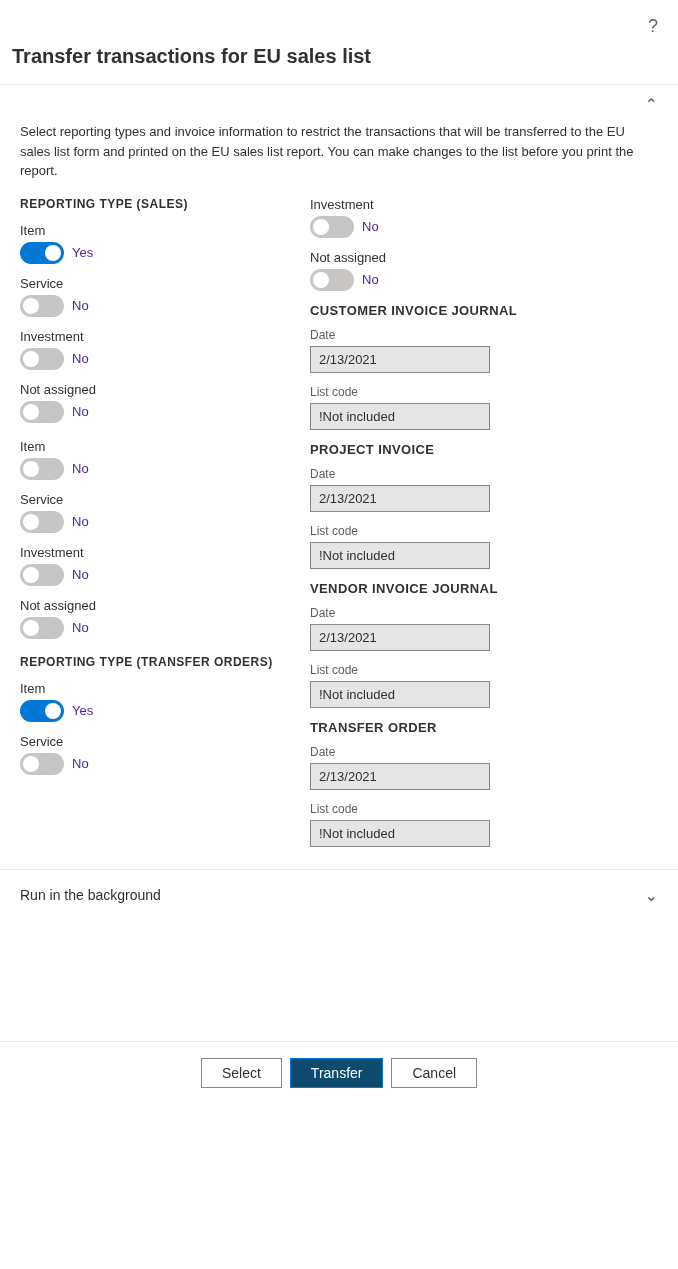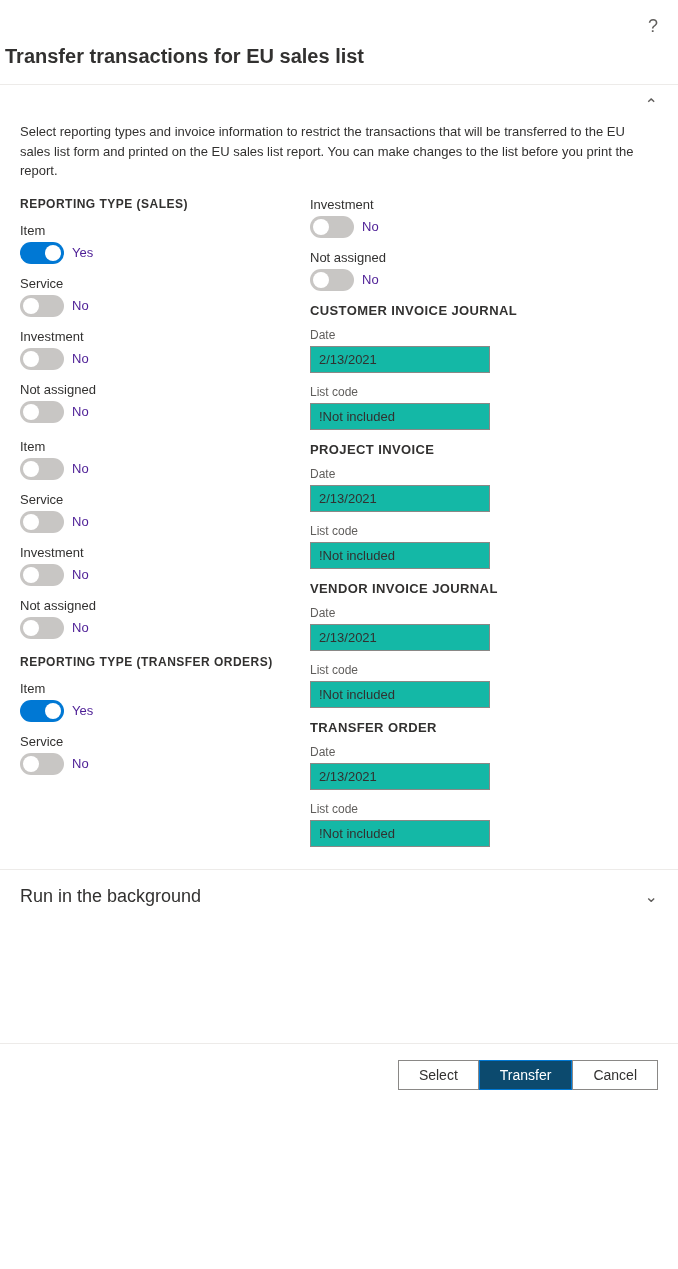--- a/index.html
+++ b/index.html
@@ -15,21 +15,21 @@
       padding: 16px 20px 8px 20px;
       display: flex;
       justify-content: flex-end;
     }
     .help-icon {
       color: #605e5c;
       font-size: 18px;
       cursor: pointer;
     }
     .page-title {
-      padding: 0 20px 16px 5px;
+      padding: 0 20px 16px 12px;
       font-size: 20px;
       font-weight: 600;
       color: #323130;
     }
     .section-collapsible {
       border-top: 1px solid #edebe9;
       padding: 10px 20px;
     }
     .section-header {
       display: flex;
@@ -129,45 +129,46 @@
       color: #605e5c;
       margin-bottom: 4px;
     }
     .field-input {
       width: 100%;
       max-width: 180px;
       border: 1px solid #8a8886;
       padding: 5px 8px;
       font-size: 13px;
       color: #323130;
-      background: #14b8a6;
+      background: #e5e5e5;
       outline: none;
     }
     .run-in-background {
       border-top: 1px solid #edebe9;
       padding: 16px 20px;
       display: flex;
       justify-content: space-between;
       align-items: center;
       cursor: pointer;
     }
     .run-in-background-label {
-      font-size: 18px;
+      font-size: 14px;
       color: #323130;
     }
     .spacer {
       flex: 1;
       min-height: 120px;
     }
     .footer-buttons {
       border-top: 1px solid #edebe9;
       padding: 16px 20px;
       display: flex;
-      justify-content: flex-end;
+      justify-content: center;
       align-items: center;
+      gap: 8px;
       position: sticky;
       bottom: 0;
       background: #fff;
     }
     .btn {
       padding: 6px 20px;
       font-size: 14px;
       font-family: 'Segoe UI', Arial, sans-serif;
       cursor: pointer;
       border: 1px solid #8a8886;

